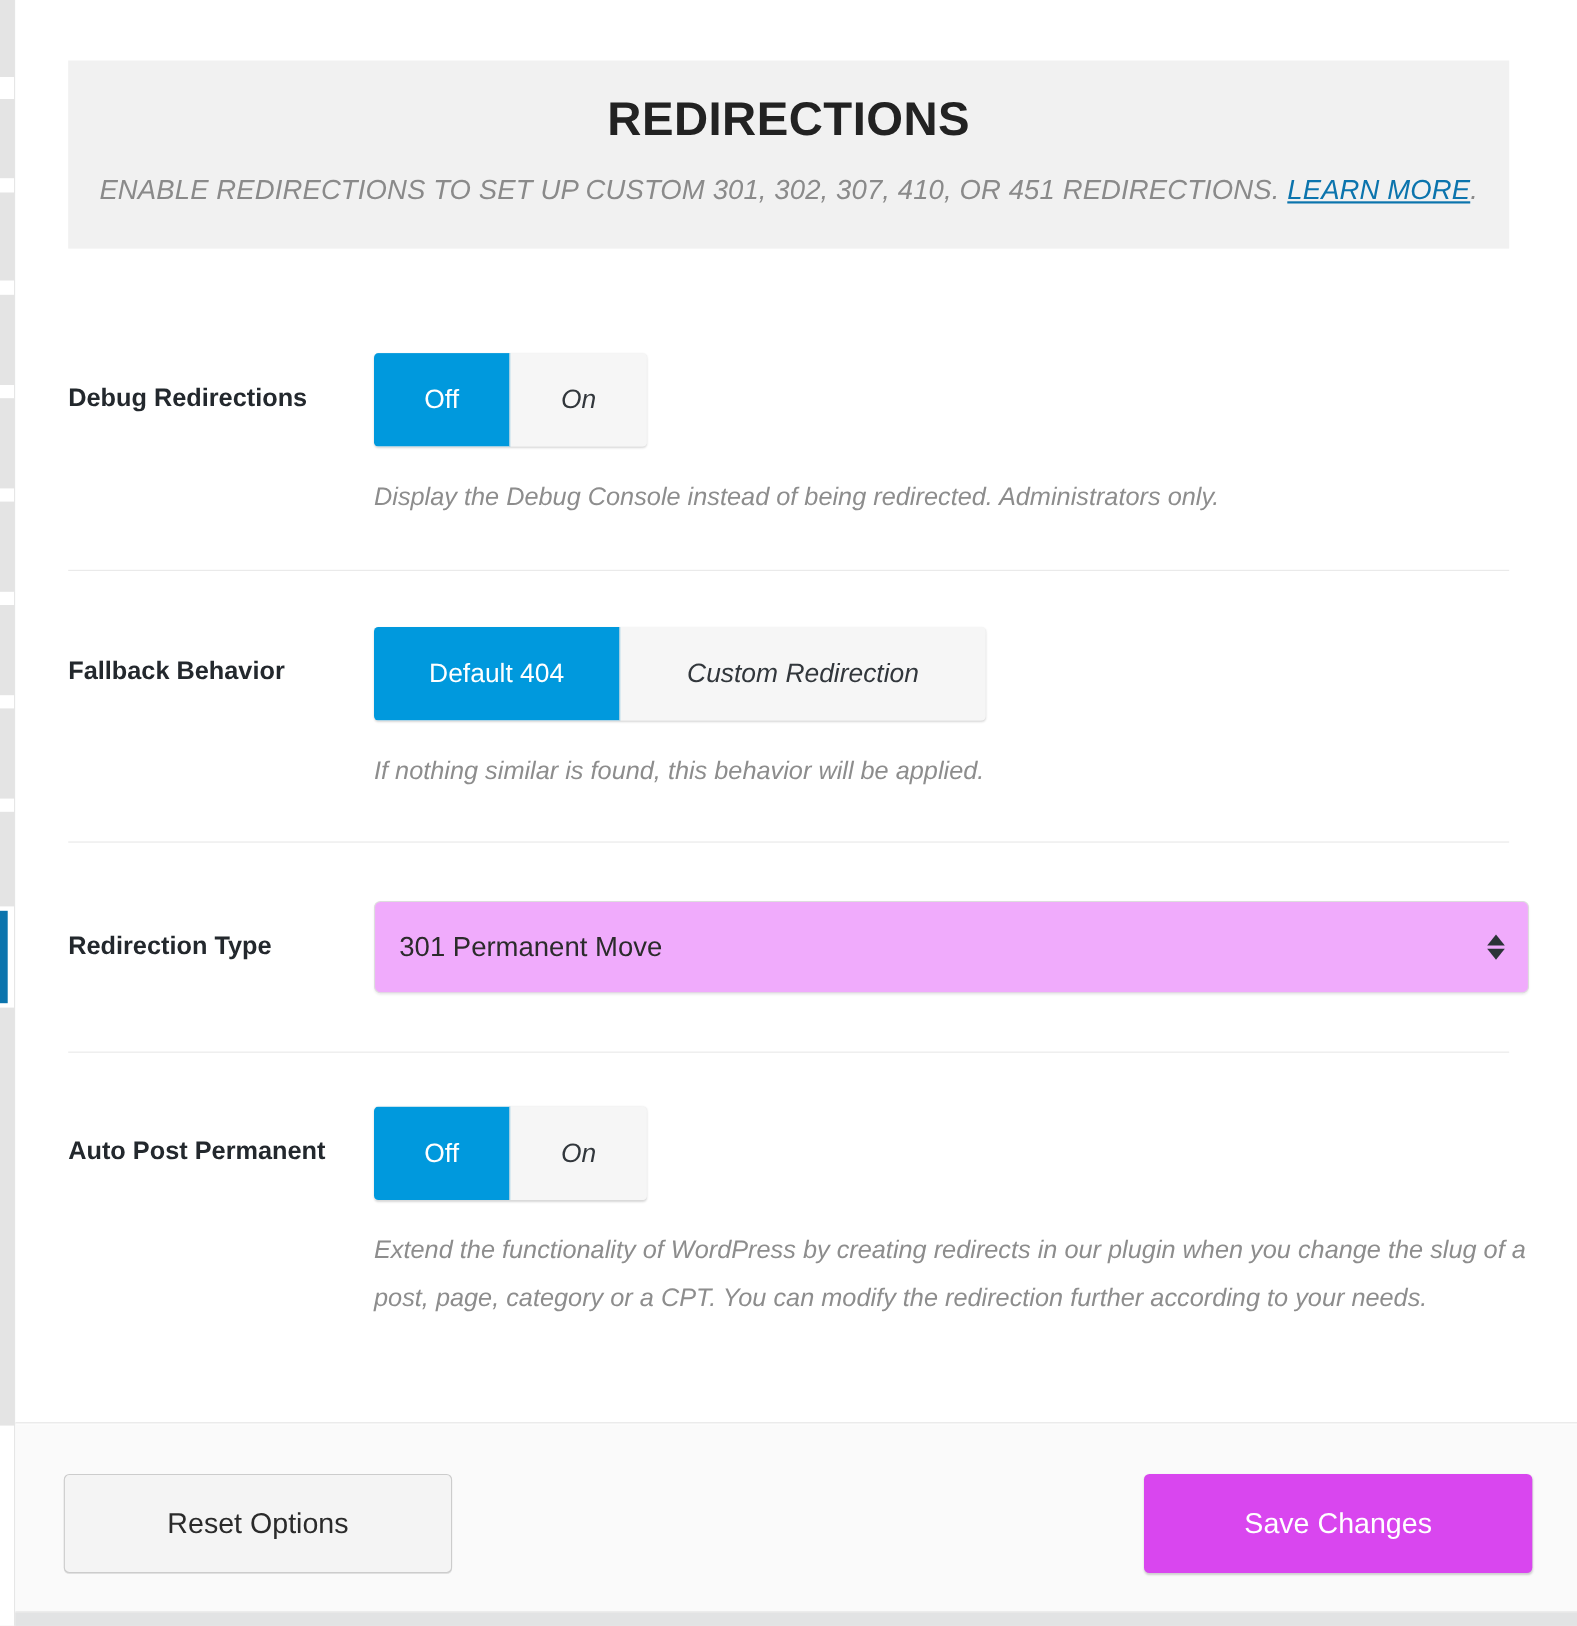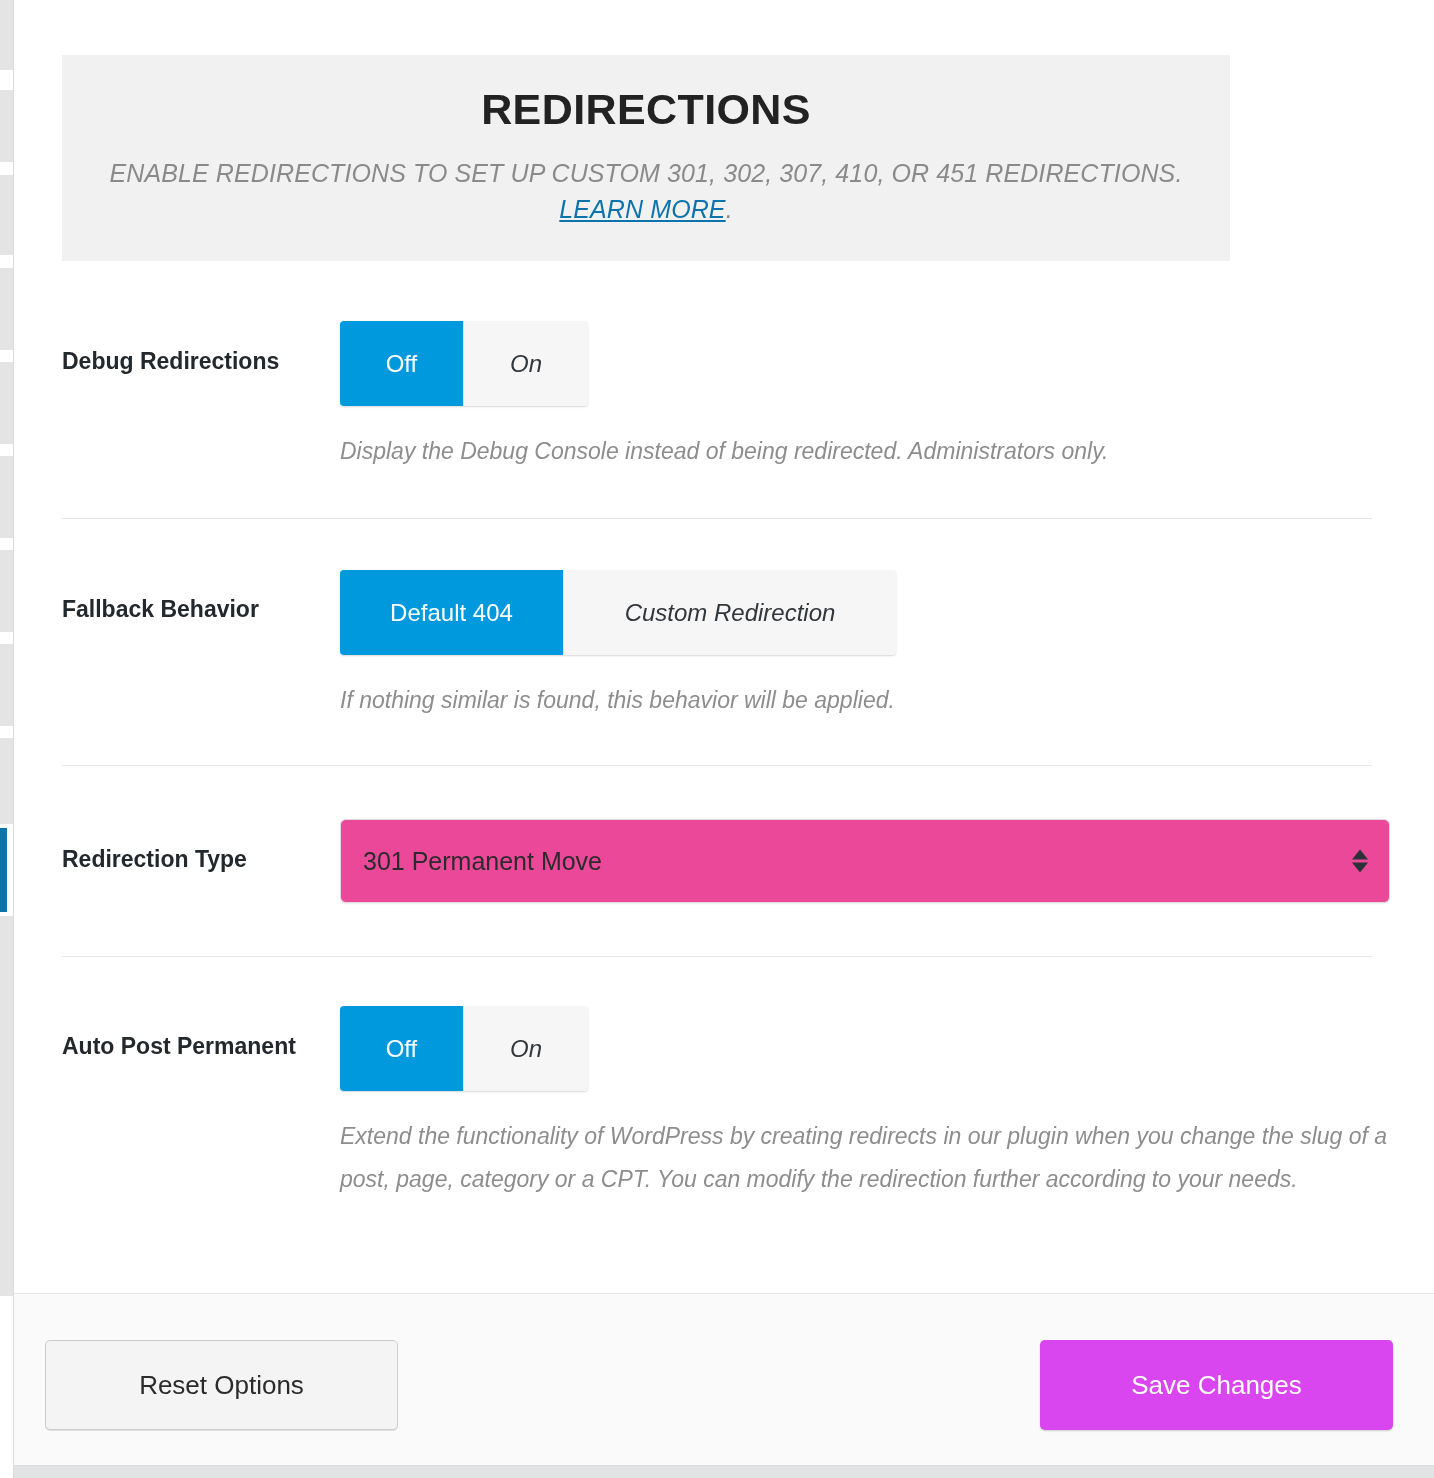--- a/index.html
+++ b/index.html
@@ -45,21 +45,21 @@
     left: 0; top: 0;
     width: 1420px; height: 1294px;
     background: #ffffff;
     border-bottom: 1px solid #e3e3e3;
   }
 
   
   #header-banner {
     position: absolute;
     left: 48px; top: 55px;
-    width: 1168px;
+    width: 1310px;
     background: #f1f1f1;
     padding: 30px 28px 34px 28px;
     text-align: center;
   }
   #header-title {
     font-size: 43px;
     font-weight: 700;
     color: #222222;
     letter-spacing: 0.4px;
     line-height: 1.15;
@@ -155,21 +155,21 @@
 
   
   .select-wrap {
     position: relative;
     width: 1050px;
     height: 84px;
   }
   .select-box {
     width: 100%;
     height: 100%;
-    background: #ec4899;
+    background: #f0abfc;
     border: 1px solid #dddddd;
     border-radius: 6px;
     box-shadow: 0 1px 2px rgba(0,0,0,.07);
     display: flex;
     align-items: center;
     padding: 0 22px;
     font-size: 25px;
     color: #2b2b2b;
     cursor: pointer;
   }
@@ -195,21 +195,21 @@
   
   #card-footer {
     position: absolute;
     left: 0; top: 1295px;
     width: 1420px; height: 171px;
     background: #fafafa;
     border-bottom: 1px solid #dedede;
   }
   #reset-button {
     position: absolute;
-    left: 31px; top: 45px;
+    left: 44px; top: 45px;
     width: 353px; height: 90px;
     background: #f4f4f4;
     border: 1px solid #cccccc;
     border-radius: 5px;
     box-shadow: 0 1px 0 rgba(0,0,0,.10);
     font-size: 26px;
     color: #2b2b2b;
     cursor: pointer;
     font-family: "Liberation Sans", sans-serif;
   }

